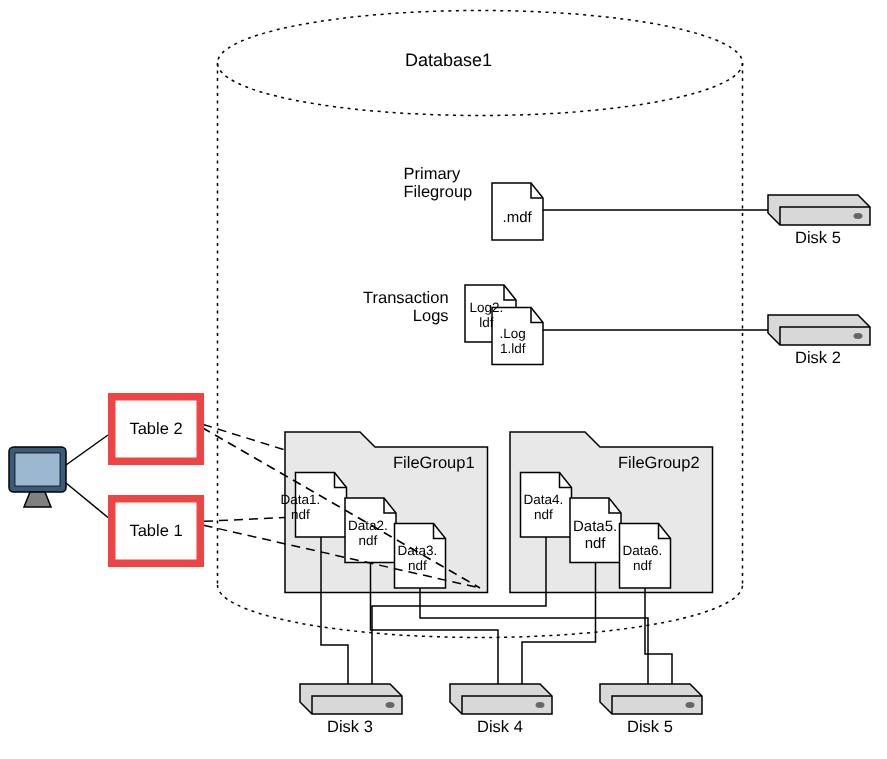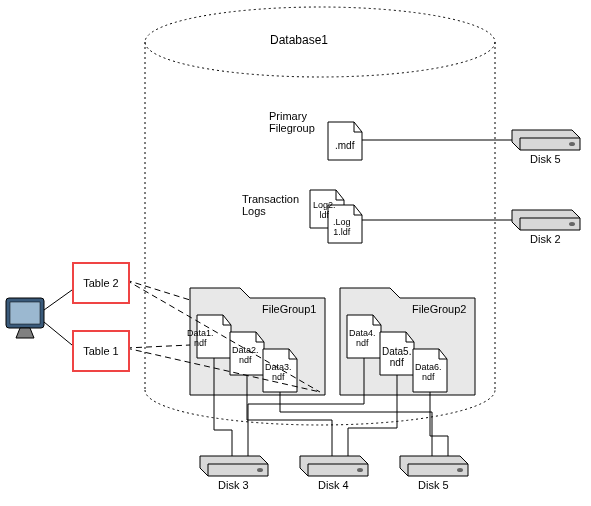--- a/index.html
+++ b/index.html
@@ -1,18 +1,18 @@
 <!DOCTYPE html>
 <html><head>
 <meta charset="utf-8">
 <style>
   body{margin:0;padding:0;width:591px;height:506px;position:relative;font-family:Arial,Helvetica,sans-serif;font-size:11px;color:#000;background:#fff}
   svg{position:absolute;top:0;left:0}
   .label{position:absolute;text-align:center;white-space:pre-line;line-height:1.1}
-  .box{position:absolute;border:2px solid #ef4444;background:#fff;display:flex;align-items:center;justify-content:center;text-align:right}
+  .box{position:absolute;border:5px solid #ef4444;background:#fff;display:flex;align-items:center;justify-content:center;text-align:right}
   .disklabel{position:absolute;font-size:11px}
 </style>
 </head>
 <body>
 
 <svg width="591" height="506" viewBox="0 0 591 506">
 
   <ellipse cx="320" cy="42" rx="175" ry="35" fill="none" stroke="#000" stroke-width="1" stroke-dasharray="2,3"></ellipse>
   <path d="M145 42 L145 390" fill="none" stroke="#000" stroke-width="1" stroke-dasharray="2,3"></path>
   <path d="M495 42 L495 390" fill="none" stroke="#000" stroke-width="1" stroke-dasharray="2,3"></path>
@@ -122,21 +122,21 @@
 
   <path d="M430 392 L430 436 L448 436 L448 456" fill="none" stroke="#000"></path>
 </svg>
 
 <div class="label" style="left:270px;top:34px;font-size:12px">Database1</div>
 
 <div class="label" style="left:269px;top:110px;text-align:left">Primary
 Filegroup</div>
 <div class="label" style="left:335px;top:140px;font-size:10px">.mdf</div>
 
-<div class="label" style="left:242px;top:193px;text-align:left">Transaction
+<div class="label" style="left:242px;top:193px;text-align:right">Transaction
 Logs</div>
 <div class="label" style="left:313px;top:201px;font-size:9px">Log2.
 ldf</div>
 <div class="label" style="left:333px;top:218px;font-size:9px">.Log
 1.ldf</div>
 
 <div class="box" style="left:72px;top:262px;width:54px;height:38px">
     <span>Table
 2</span>
   </div>

